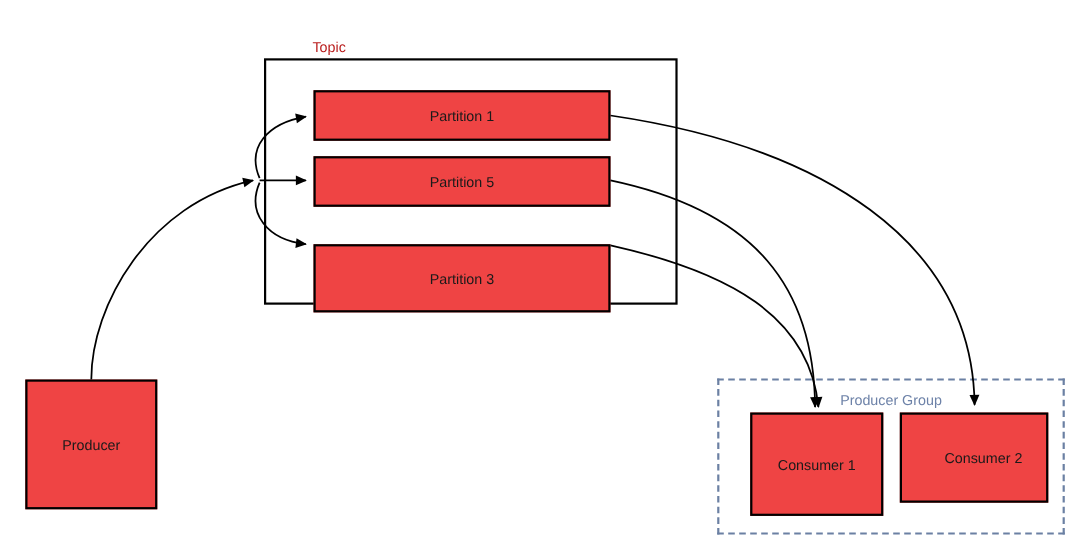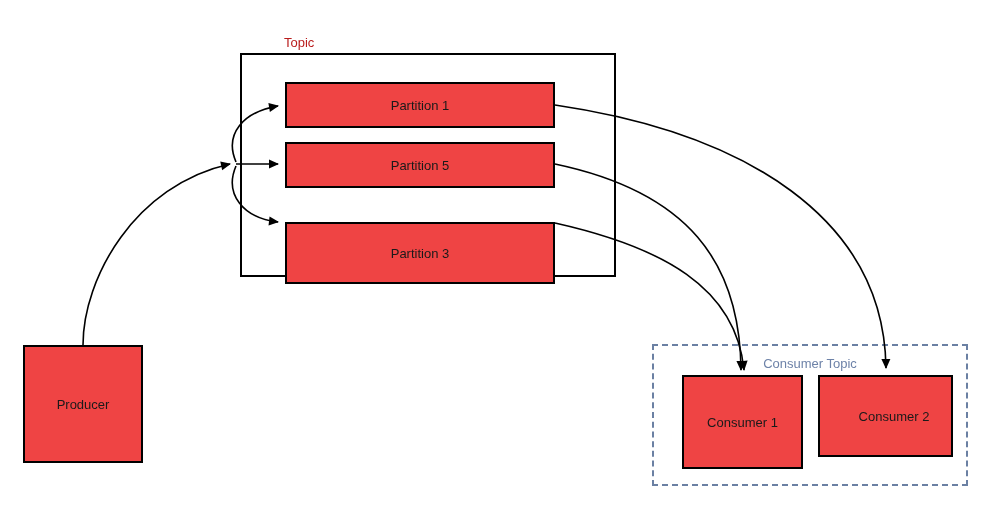--- a/index.html
+++ b/index.html
@@ -83,21 +83,21 @@
   </div>
   <div class="node" id="partition-3">
     <span>Partition 3</span>
   </div>
 
   <div class="node" id="producer-box">
     <span>Producer</span>
   </div>
 
   <div id="consumer-group-box"></div>
-  <div class="float-label" id="consumer-group-label">Consumer Topic</div>
+  <div class="float-label" id="consumer-group-label">Producer Group</div>
 
   <div class="node" id="consumer-1">
     <span>Consumer 1</span>
   </div>
   <div class="node" id="consumer-2">
     <span>Consumer 2</span>
   </div>
 
   <svg id="edges-svg" viewBox="0 0 989 509" xmlns="http://www.w3.org/2000/svg">
     <defs>

